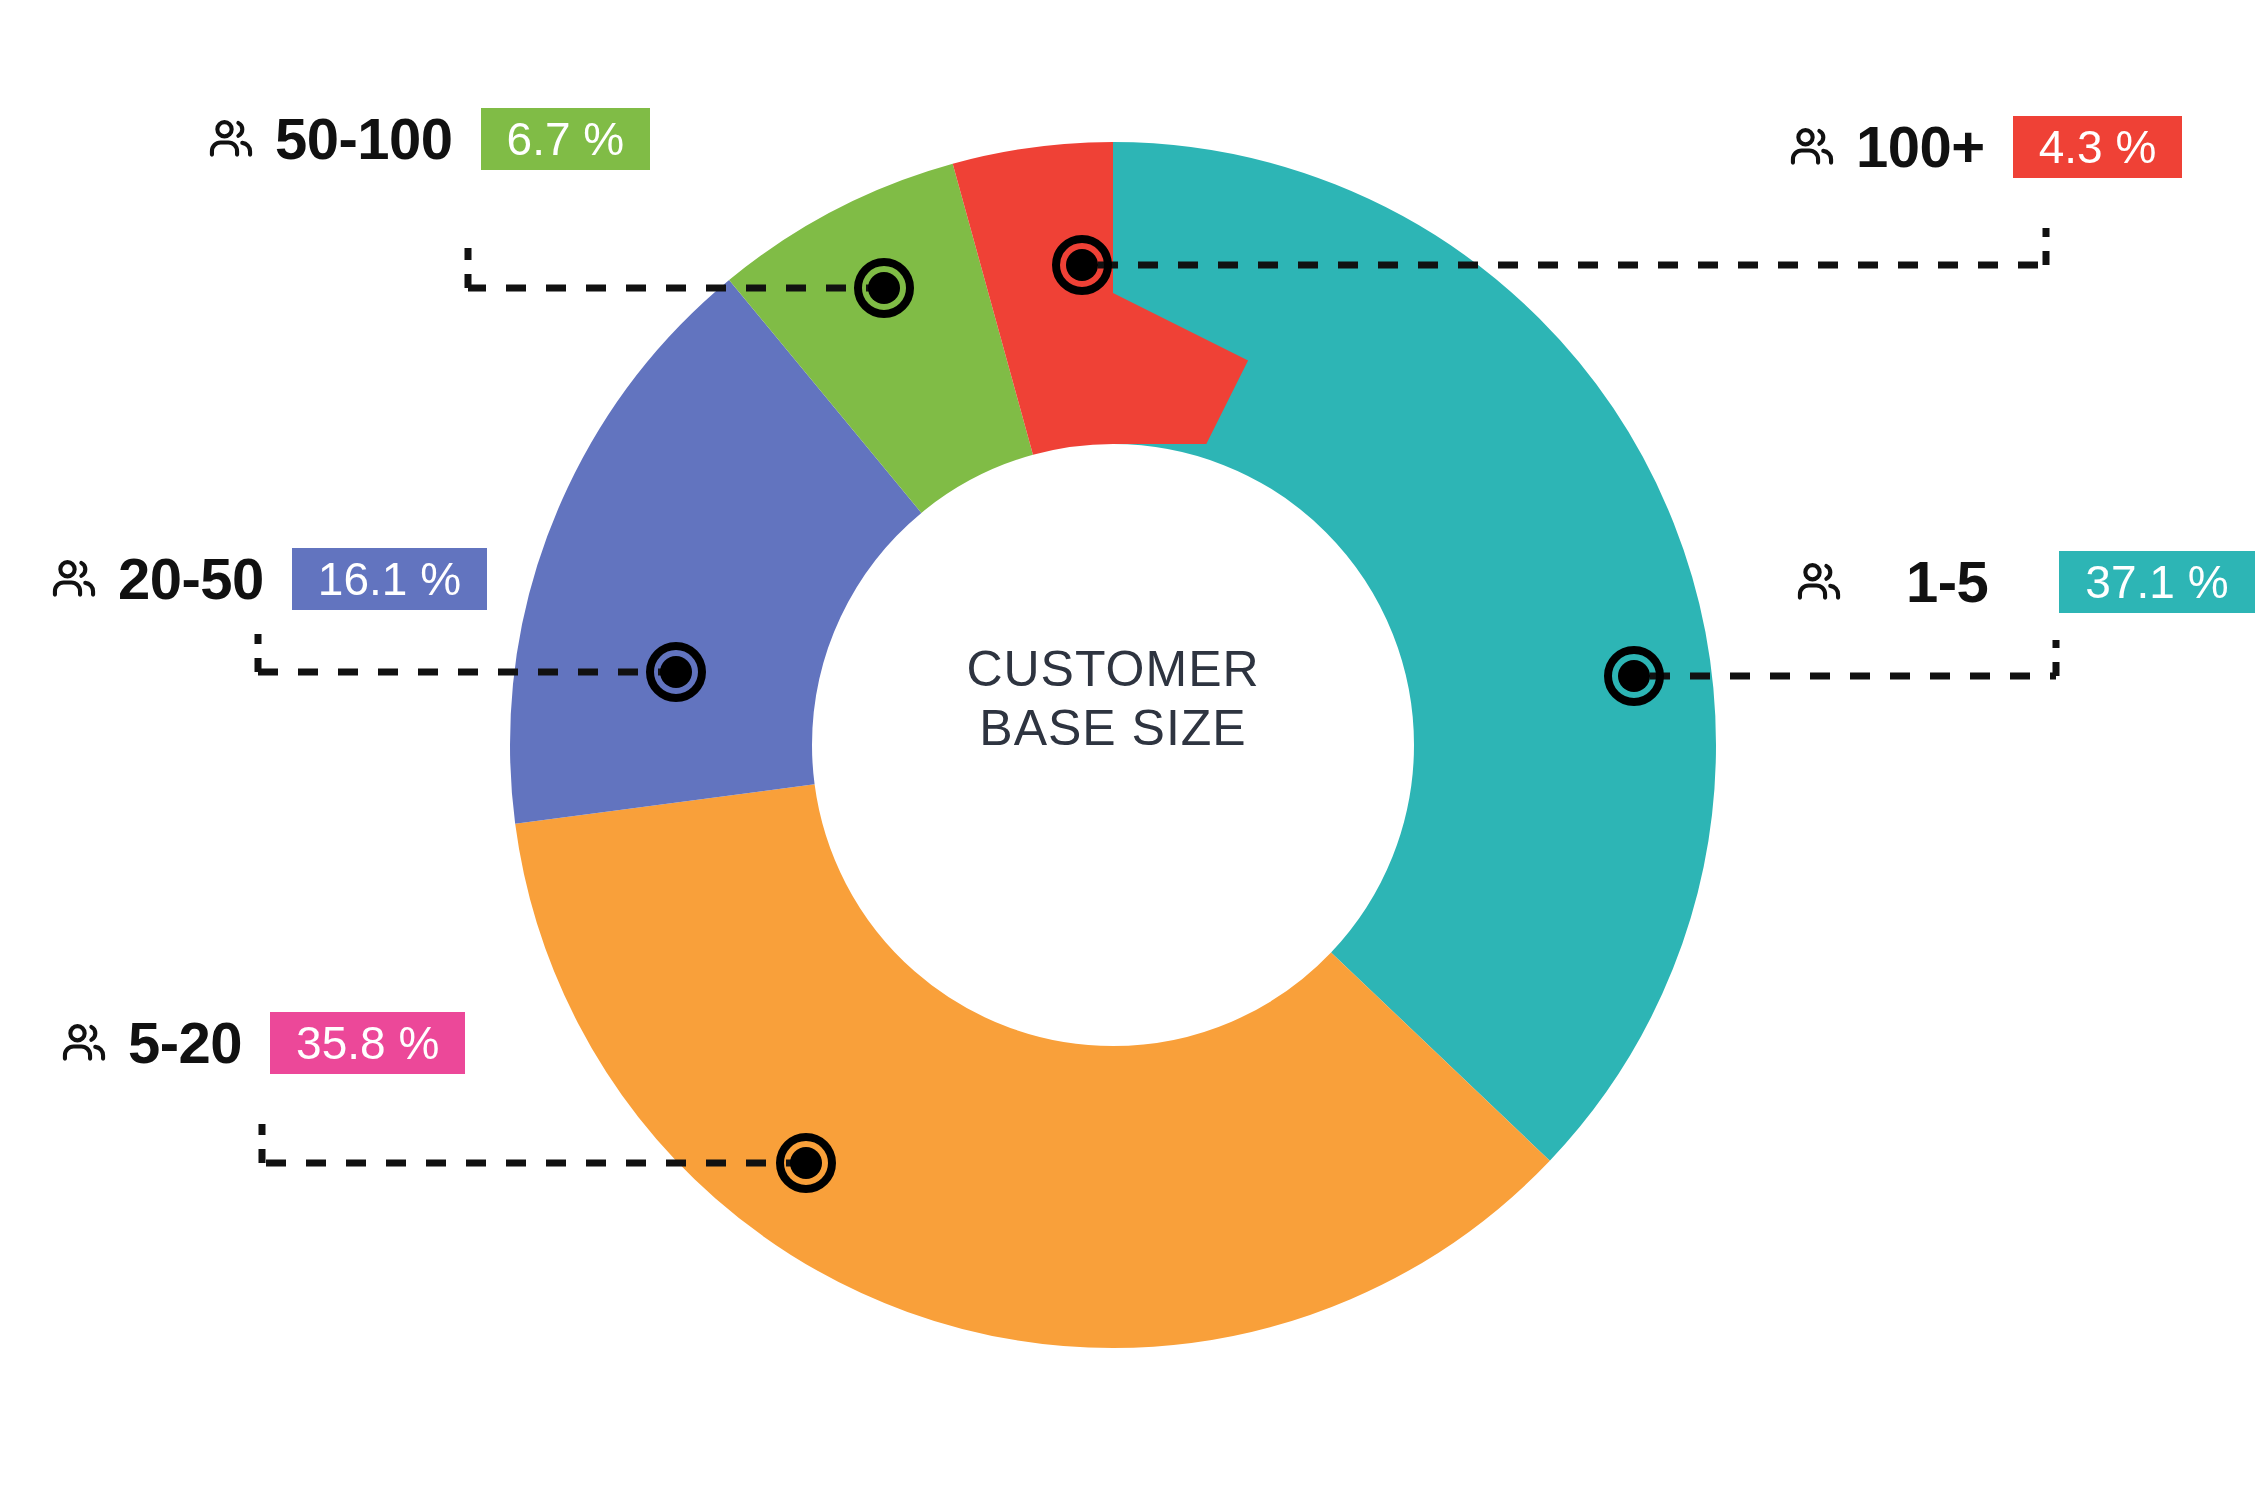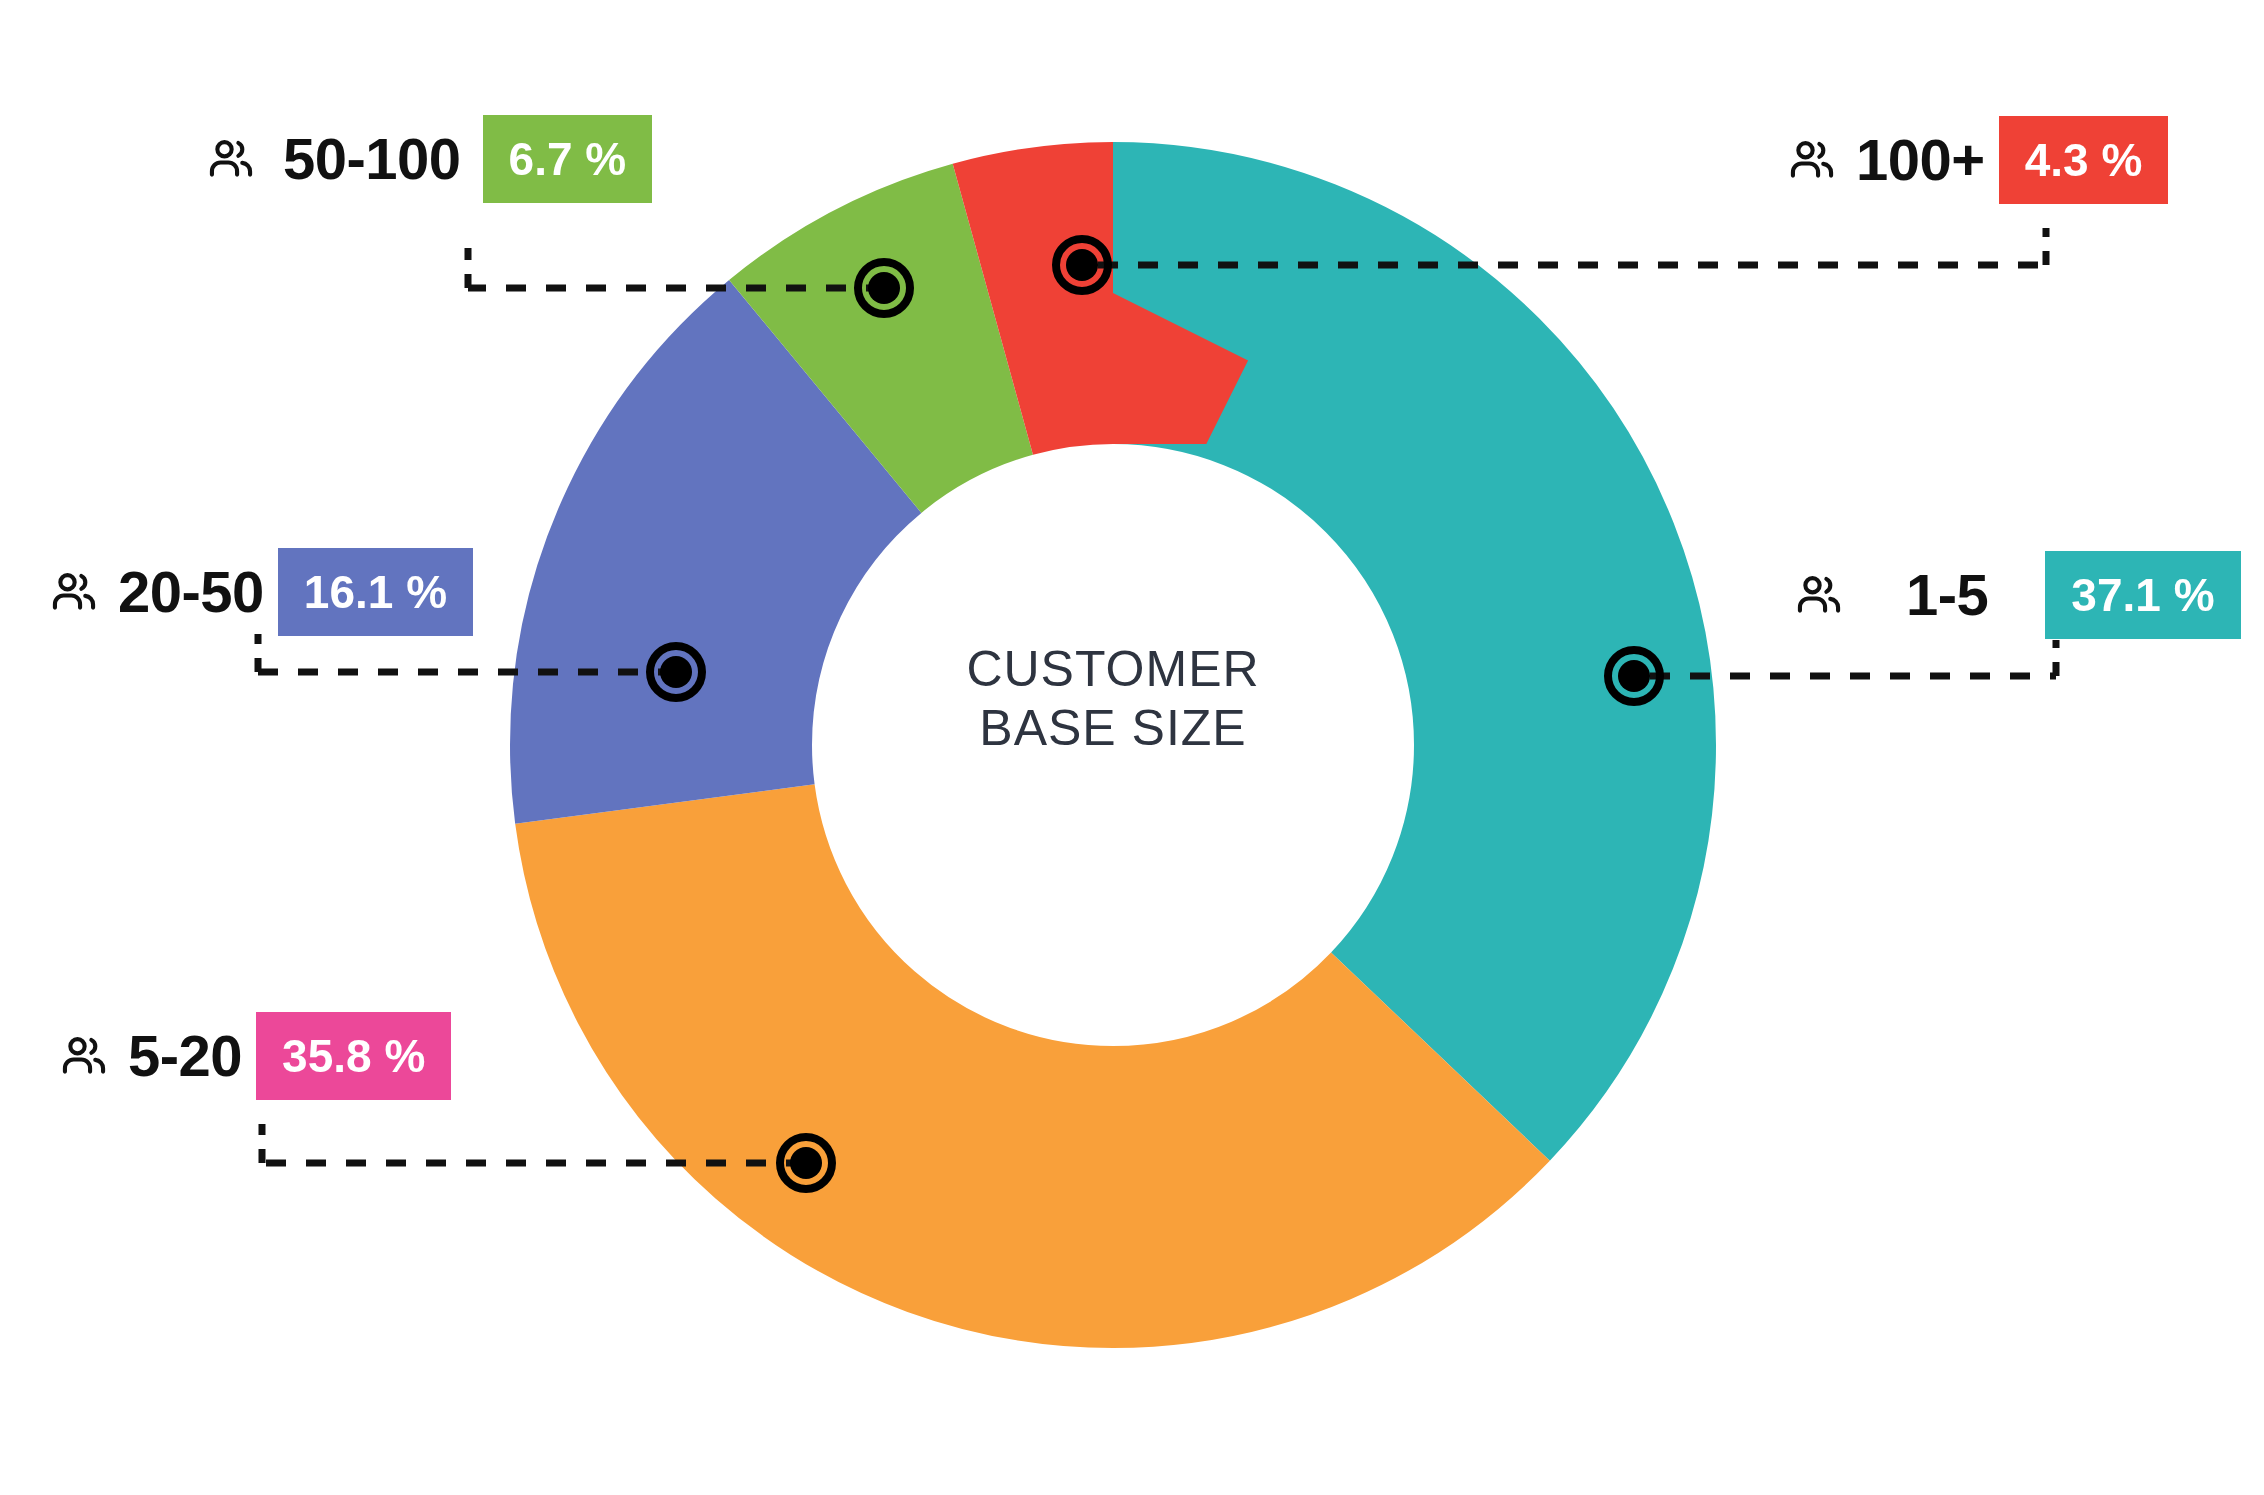--- a/index.html
+++ b/index.html
@@ -75,38 +75,38 @@
   .label .cat {
     font-size: 58px;
     font-weight: 700;
     color: #111111;
     letter-spacing: -0.5px;
     line-height: 1;
     font-family: "Liberation Sans", sans-serif;
   }
 
   .label .pct {
-    margin-left: 14px;
+    margin-left: 28px;
     color: #ffffff;
     font-size: 46px;
-    font-weight: 700;
+    font-weight: 400;
     line-height: 1;
-    padding: 21px 26px;
+    padding: 8px 26px;
     min-width: 92px;
     text-align: center;
     font-family: "Liberation Sans", sans-serif;
   }
 
   
   .label.right { justify-content: flex-start; }
 
   
   #label-100plus { left: 1786px;  top: 116px;  }
   #label-1-5     { left: 1793px;  top: 551px; gap: 43px;  }
-  #label-50-100  { left: 205px;   top: 115px; gap: 8px;  }
+  #label-50-100  { left: 205px;   top: 108px;  }
   #label-20-50   { left: 48px;    top: 548px;  }
   #label-5-20    { left: 58px;    top: 1012px; }
 </style>
 </head>
 <body>
 
 <div id="stage">
 
   <div class="donut-wrap">
     <svg class="donut-svg" viewBox="0 0 1210 1210">

